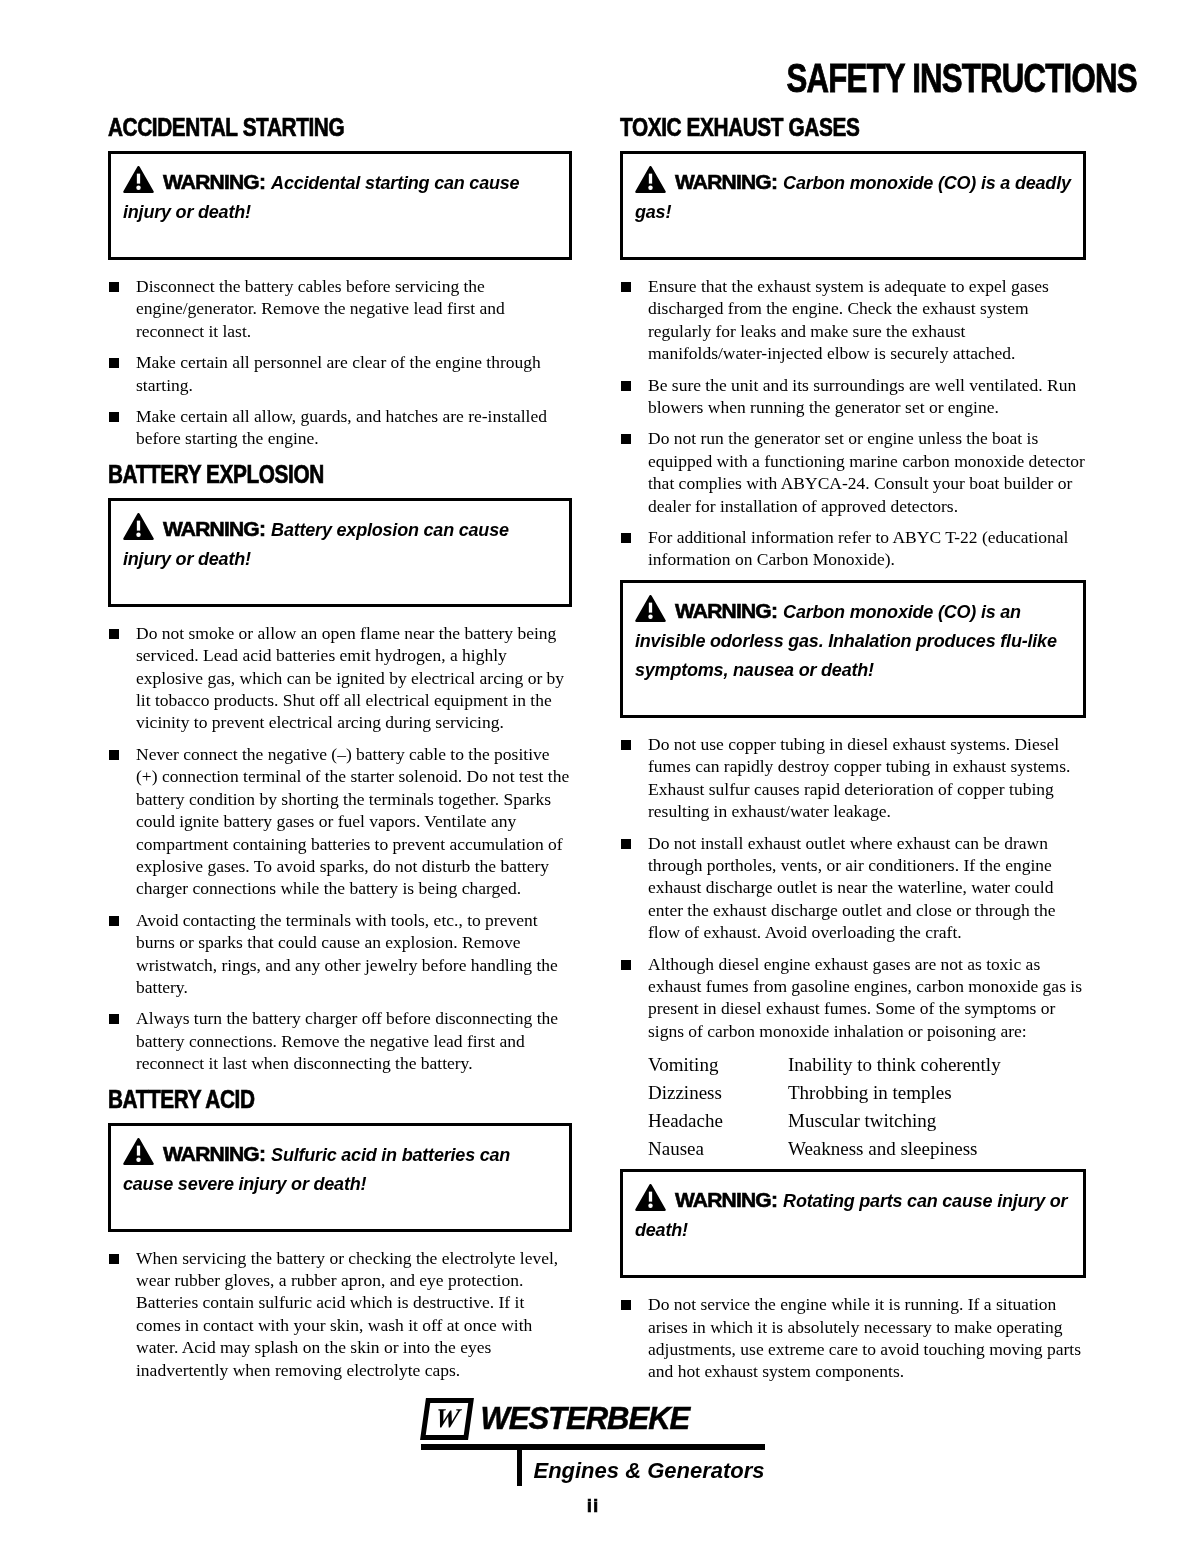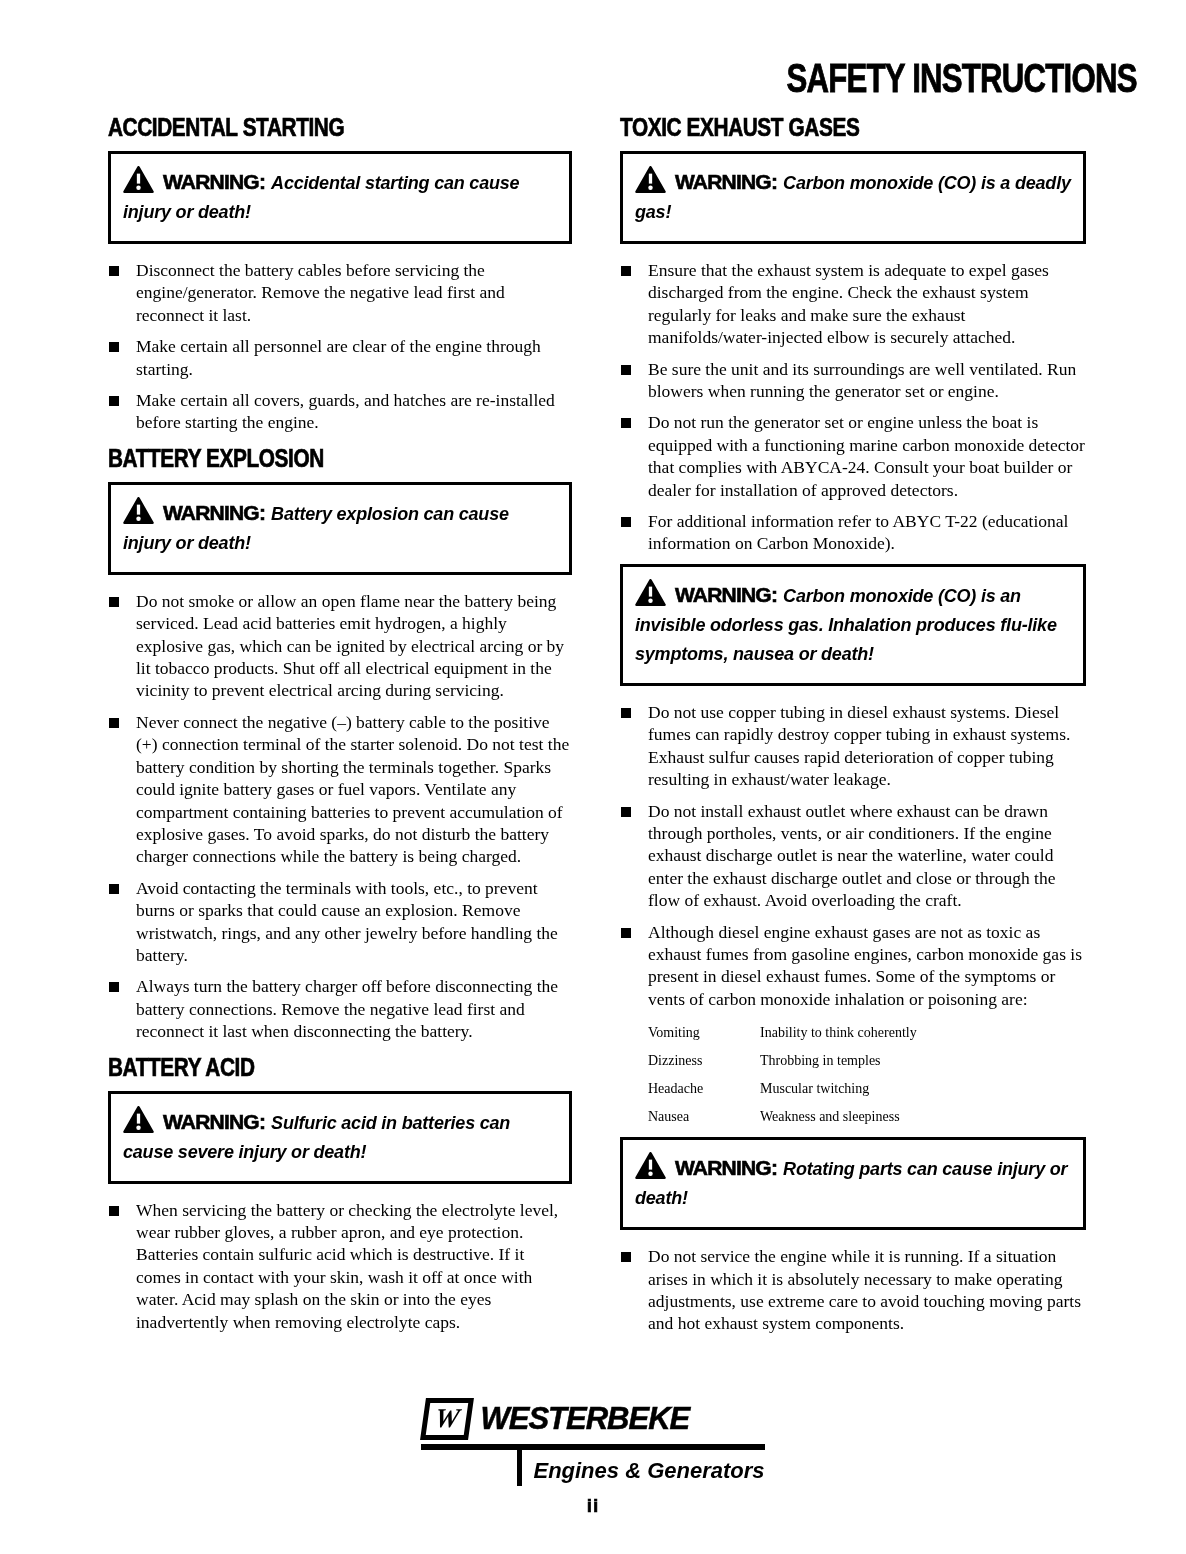--- a/index.html
+++ b/index.html
@@ -30,42 +30,42 @@
   .section-heading {
     margin:0 0 8px 0;
     font-family:"Liberation Sans", sans-serif;
     font-weight:bold; font-size:26px; letter-spacing:-0.5px;
     -webkit-text-stroke:0.7px #000;
   }
   .section-heading .cond { display:inline-block; transform:scaleX(0.80); transform-origin:left; white-space:nowrap; }
 
   .warnbox {
     border:3px solid #000;
-    padding:12px 12px 14px 12px;
+    padding:12px 12px 30px 12px;
     margin:6px 0 15px 0;
     font-family:"Liberation Sans", sans-serif;
     line-height:28px;
   }
   .warn-icon { display:inline-block; vertical-align:-4px; margin-right:9px; }
   .warn-icon svg { display:block; }
   .warn-word {
     font-weight:bold; font-size:21px; letter-spacing:-0.8px;
     -webkit-text-stroke:0.6px #000;
     margin-right:6px;
   }
   .warn-text {
     font-weight:bold; font-style:italic; font-size:18px; letter-spacing:-0.2px;
   }
 
   .bullet { display:flex; margin:0 0 9px 0; }
   .bullet-square { flex:none; width:10px; height:10px; background:#000; margin:7px 17px 0 1px; }
   .bullet-text { margin:0; font-size:17.5px; line-height:22.4px; }
 
   .symptoms-table { margin:2px 0 6px 28px; }
-  .symptom-row { display:flex; font-size:14px; line-height:28px; }
+  .symptom-row { display:flex; font-size:19px; line-height:28px;gap:28px; }
   .symptom-name { flex:none; width:112px; }
 
   .footer {
     position:absolute; top:1398px; left:0; width:100%;
     display:flex; flex-direction:column; align-items:center;
   }
   .logo { display:flex; flex-direction:column; font-family:"Liberation Sans", sans-serif; font-style:italic; font-weight:bold; }
   .logo-top {
     display:flex; align-items:center;
     border-bottom:6px solid #000;
@@ -114,21 +114,21 @@
         <div class="bullet">
           <span class="bullet-square"></span>
           <p class="bullet-text">Disconnect the battery cables before servicing the engine/generator. Remove the negative lead first and reconnect it last.</p>
         </div>
         <div class="bullet">
           <span class="bullet-square"></span>
           <p class="bullet-text">Make certain all personnel are clear of the engine through starting.</p>
         </div>
         <div class="bullet">
           <span class="bullet-square"></span>
-          <p class="bullet-text">Make certain all covers, guards, and hatches are re-installed before starting the engine.</p>
+          <p class="bullet-text">Make certain all allow, guards, and hatches are re-installed before starting the engine.</p>
         </div>
       </section>
       <section class="section">
         <h2 class="section-heading"><span class="cond">BATTERY EXPLOSION</span></h2>
         <div class="warnbox"><span class="warn-icon"><svg width="31" height="27" viewBox="0 0 26 23" xmlns="http://www.w3.org/2000/svg">
               <path d="M13 1 L25 22 L1 22 Z" fill="#000" stroke="#000" stroke-width="2" stroke-linejoin="round"></path>
               <rect x="11.6" y="6.5" width="2.8" height="8.5" fill="#fff"></rect>
               <circle cx="13" cy="18.6" r="1.9" fill="#fff"></circle>
             </svg></span><span class="warn-word">WARNING:</span><span class="warn-text">Battery explosion can cause injury or death!</span></div>
         <div class="bullet">
@@ -193,21 +193,21 @@
         <div class="bullet">
           <span class="bullet-square"></span>
           <p class="bullet-text">Do not use copper tubing in diesel exhaust systems. Diesel fumes can rapidly destroy copper tubing in exhaust systems. Exhaust sulfur causes rapid deterioration of copper tubing resulting in exhaust/water leakage.</p>
         </div>
         <div class="bullet">
           <span class="bullet-square"></span>
           <p class="bullet-text">Do not install exhaust outlet where exhaust can be drawn through portholes, vents, or air conditioners. If the engine exhaust discharge outlet is near the waterline, water could enter the exhaust discharge outlet and close or through the flow of exhaust. Avoid overloading the craft.</p>
         </div>
         <div class="bullet">
           <span class="bullet-square"></span>
-          <p class="bullet-text">Although diesel engine exhaust gases are not as toxic as exhaust fumes from gasoline engines, carbon monoxide gas is present in diesel exhaust fumes. Some of the symptoms or vents of carbon monoxide inhalation or poisoning are:</p>
+          <p class="bullet-text">Although diesel engine exhaust gases are not as toxic as exhaust fumes from gasoline engines, carbon monoxide gas is present in diesel exhaust fumes. Some of the symptoms or signs of carbon monoxide inhalation or poisoning are:</p>
         </div>
         <div class="symptoms-table">
           <div class="symptom-row">
             <span class="symptom-name">Vomiting</span>
             <span class="symptom-desc">Inability to think coherently</span>
           </div>
           <div class="symptom-row">
             <span class="symptom-name">Dizziness</span>
             <span class="symptom-desc">Throbbing in temples</span>
           </div>

